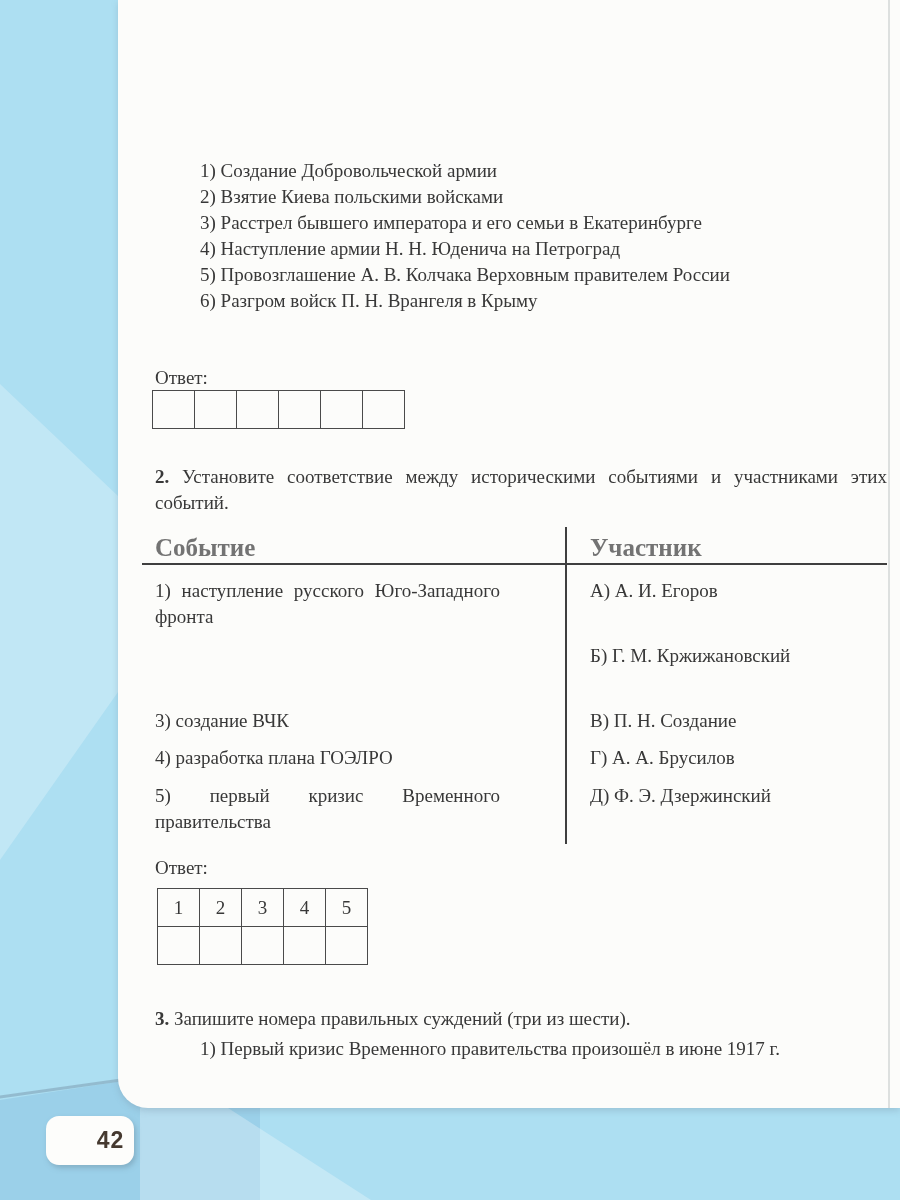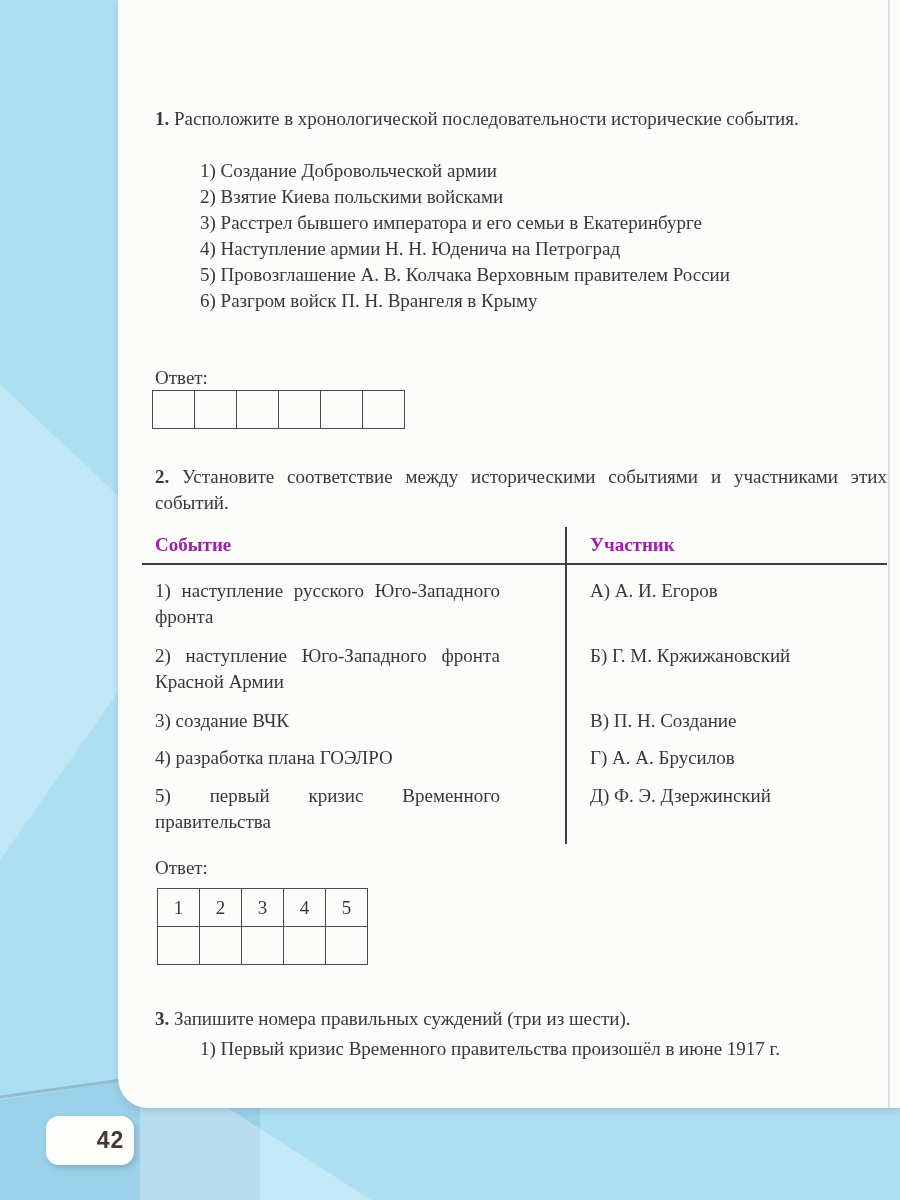--- a/index.html
+++ b/index.html
@@ -45,21 +45,21 @@
   .tblock{position:absolute;text-align:justify;font-size:19px;line-height:26px;}
   .tblock p{margin:0;}
   .tnum{font-weight:bold;}
   .t1-title{left:37px;top:106px;width:732px;}
   .t1-items{left:82px;top:158px;width:687px;}
   .t1-items p.narrow{width:560px;}
   .answer-label{position:absolute;font-size:19px;line-height:24px;}
   .ans1{left:37px;top:366px;}
   .ans2{left:37px;top:856px;}
   .t2-title{left:37px;top:464px;width:732px;}
-  .col-head{position:absolute;font-size:19px;font-weight:bold;color:#a21caf;}
+  .col-head{position:absolute;font-size:25px;font-weight:bold;color:#737373;}
   .head-event{left:37px;top:534px;}
   .head-part{left:472px;top:534px;}
   .hline{position:absolute;left:24px;top:563px;width:745px;height:2px;background:#3f3f3f;}
   .vline{position:absolute;left:447px;top:527px;width:2px;height:317px;background:#3f3f3f;}
   .t2-event{left:37px;width:345px;}
   .t2-part{left:472px;white-space:nowrap;text-align:left;}
   .row-y0{top:578px;} .row-y1{top:643px;} .row-y2{top:708px;}
   .row-y3{top:745px;} .row-y4{top:783px;}
   .t3-title{left:37px;top:1006px;width:732px;}
   .t3-items{left:82px;top:1036px;width:640px;}
@@ -88,24 +88,20 @@
 <div class="bg-shape diag-margin"></div>
 <div class="bg-shape deep-corner"></div>
 <div class="bg-shape edge-line"></div>
 <div class="bg-shape band-streak"></div>
 <div class="bg-shape corner-circle"></div>
 
 <div class="panel">
   <div class="page-edge"></div>
 
 
-  <div class="tblock t1-title">
-    <p><span class="tnum">1.</span>
-       <span>Расположите в хронологической последовательности исторические события.</span></p>
-  </div>
   <div class="tblock t1-items">
     <p>1) Создание Добровольческой армии</p>
     <p>2) Взятие Киева польскими войсками</p>
     <p class="narrow">3) Расстрел бывшего императора и его семьи в Екатеринбурге</p>
     <p>4) Наступление армии Н. Н. Юденича на Петроград</p>
     <p class="narrow">5) Провозглашение А. В. Колчака Верховным правителем России</p>
     <p>6) Разгром войск П. Н. Врангеля в Крыму</p>
   </div>
   <div class="answer-label ans1">Ответ:</div>
   <table class="agrid grid1">
@@ -124,21 +120,20 @@
   <div class="tblock t2-title">
     <p><span class="tnum">2.</span>
        <span>Установите соответствие между историческими событиями и участниками этих событий.</span></p>
   </div>
   <div class="col-head head-event">Событие</div>
   <div class="col-head head-part">Участник</div>
   <div class="hline"></div>
   <div class="vline"></div>
 
   <div class="tblock t2-event row-y0">1) наступление русского Юго-Западного фронта</div>
-  <div class="tblock t2-event row-y1">2) наступление Юго-Западного фронта Красной Армии</div>
   <div class="tblock t2-event row-y2">3) создание ВЧК</div>
   <div class="tblock t2-event row-y3">4) разработка плана ГОЭЛРО</div>
   <div class="tblock t2-event row-y4">5) первый кризис Временного правительства</div>
 
   <div class="tblock t2-part row-y0">А) А. И. Егоров</div>
   <div class="tblock t2-part row-y1">Б) Г. М. Кржижановский</div>
   <div class="tblock t2-part row-y2">В) П. Н. Создание</div>
   <div class="tblock t2-part row-y3">Г) А. А. Брусилов</div>
   <div class="tblock t2-part row-y4">Д) Ф. Э. Дзержинский</div>
 

